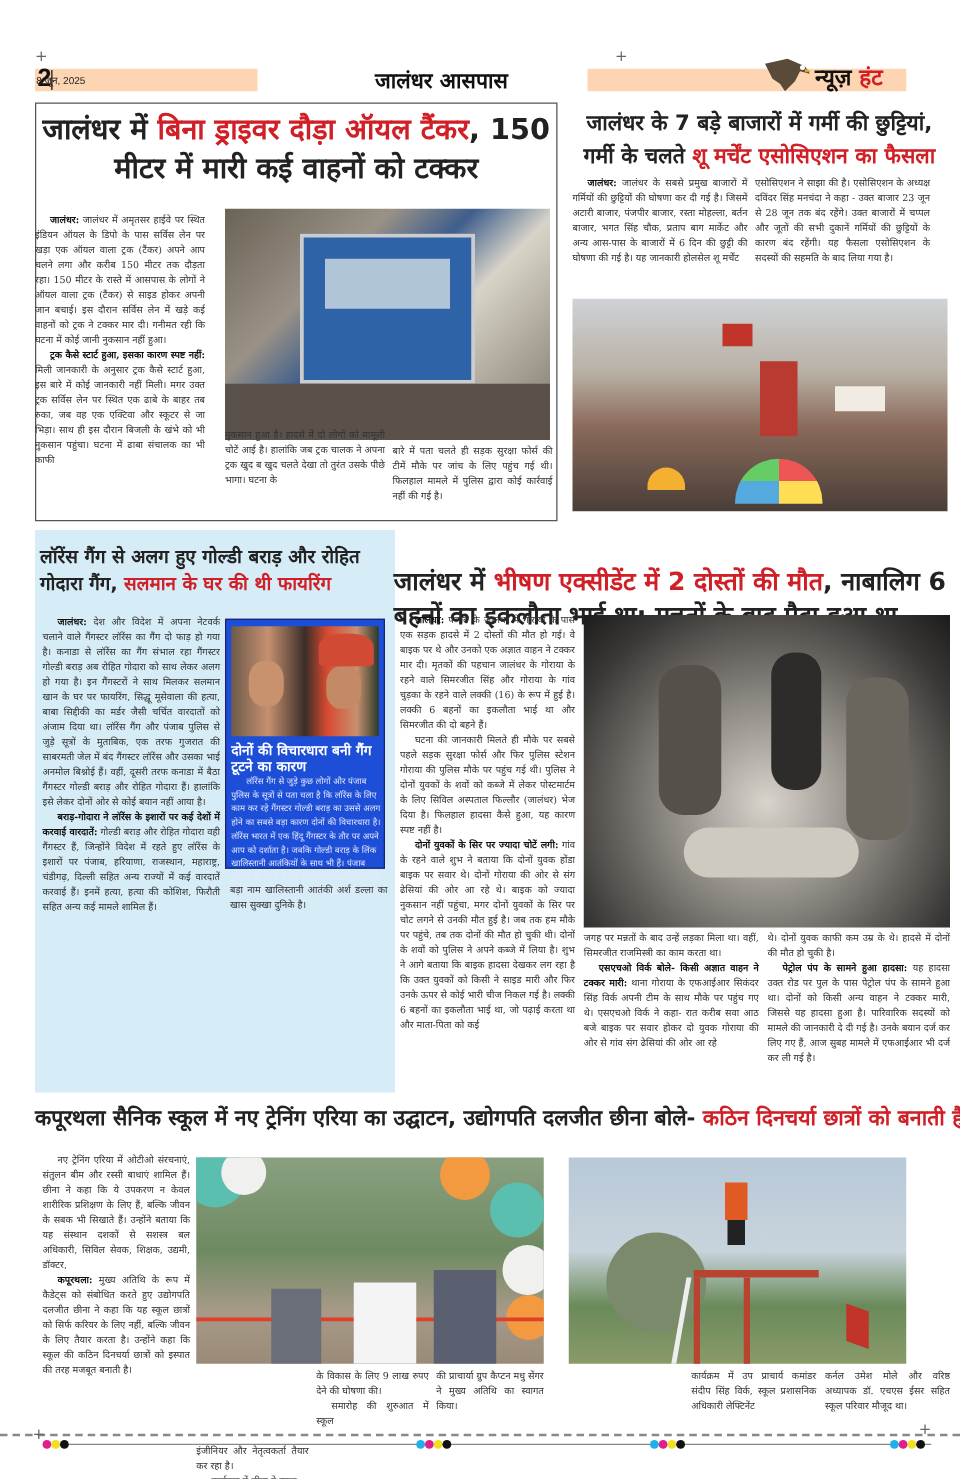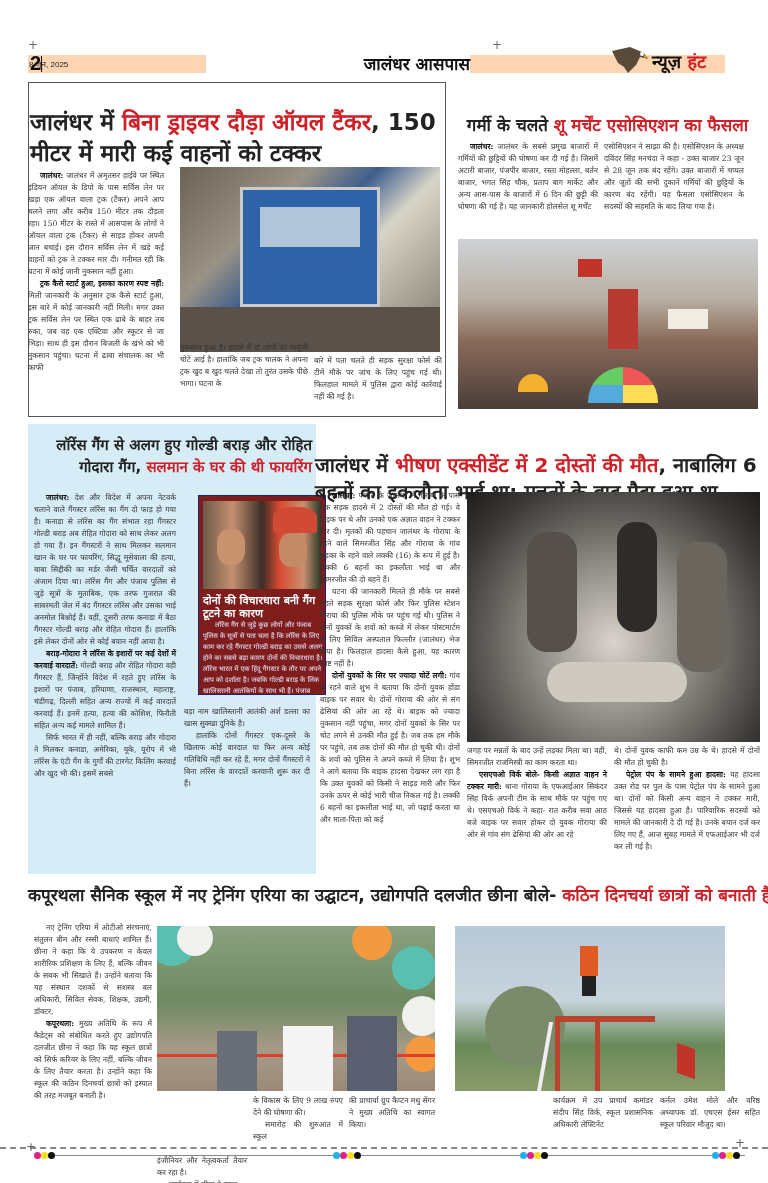--- a/index.html
+++ b/index.html
@@ -4,36 +4,36 @@
 <style>
 *{box-sizing:border-box;margin:0;padding:0}
 body{width:768px;height:1183px;background:#fff;position:relative;font-family:"DejaVu Serif",serif;color:#222;overflow:hidden}
 .abs{position:absolute}
 .crop{position:absolute;color:#666;font:12px "DejaVu Sans",sans-serif}
 .mast{position:absolute;left:28px;top:55px;width:463px;height:18px;background:#fdd5b3}
 .mast3{position:absolute;left:305px;top:55px;width:420px;height:18px;background:#fdd5b3}
 .pageno{position:absolute;left:30px;top:52px;font:bold 20px "Liberation Sans",sans-serif;color:#111}
 .pgsep{position:absolute;left:41px;top:56px;width:1px;height:16px;background:#111}
 .date{position:absolute;left:29px;top:58px;font:8px "Liberation Sans",sans-serif;color:#222}
-.section{position:absolute;left:300px;top:52px;width:170px;text-align:right;font:bold 17px "DejaVu Sans",sans-serif;color:#111;background:#fff}
+.section{position:absolute;left:300px;top:52px;width:170px;text-align:left;font:bold 17px "DejaVu Sans",sans-serif;color:#111;background:#fff}
 .logo{position:absolute;left:610px;top:45px;width:122px;height:30px}
 .logo-bird{position:absolute;left:0;top:0;width:40px;height:30px}
 .logo-text{position:absolute;left:42px;top:4px;font:bold 18px "DejaVu Sans",sans-serif;color:#111}
 .logo-text span{color:#d01f26}
 .box1{position:absolute;left:28px;top:82px;width:418px;height:335px;border:1px solid #555}
-.hl1{position:absolute;left:30px;top:107px;width:414px;text-align:left;font:bold 23px/31px "DejaVu Sans",sans-serif;color:#222}
+.hl1{position:absolute;left:30px;top:89px;width:414px;text-align:center;font:bold 23px/31px "DejaVu Sans",sans-serif;color:#222}
 .red{color:#d01f26}
 .body{font:7.6px/12px "DejaVu Serif",serif;color:#333;text-align:justify}
 .body b{color:#111}
 .indent{text-indent:12px}
 .photo{position:absolute;overflow:hidden}
 .hl2{position:absolute;left:455px;top:86px;width:305px;text-align:center;font:bold 17px/26px "DejaVu Sans",sans-serif;color:#222}
 .boxblue{position:absolute;left:28px;top:424px;width:288px;height:450px;background:#d6ecf7}
-.hl3{position:absolute;left:32px;top:434px;width:280px;text-align:right;font:bold 15px/22px "DejaVu Sans",sans-serif;color:#222}
-.navy{position:absolute;left:198px;top:495px;width:128px;height:200px;background:#7f1d1d;border:1px solid #1c2270}
+.hl3{position:absolute;left:32px;top:434px;width:280px;text-align:left;font:bold 15px/22px "DejaVu Sans",sans-serif;color:#222}
+.navy{position:absolute;left:180px;top:495px;width:128px;height:200px;background:#1d4ed8;border:1px solid #1c2270}
 .navy-h{position:absolute;left:4px;top:98px;width:120px;font:bold 11px/13px "DejaVu Sans",sans-serif;color:#fff}
 .navy-b{position:absolute;left:4px;top:124px;width:120px;font:6.8px/11px "DejaVu Sans",sans-serif;color:#e6e8ff;text-indent:12px}
 .hl4{position:absolute;left:315px;top:452px;width:450px;font:bold 20px/27px "DejaVu Sans",sans-serif;color:#222}
 .hl5{position:absolute;left:28px;top:883px;width:735px;font:bold 17px/24px "DejaVu Sans",sans-serif;color:#222;white-space:nowrap}
 .regline{position:absolute;left:0;top:1147px;width:768px;height:1px;border-top:2px dashed #888}
 .regline2{position:absolute;left:35px;top:1155px;width:710px;height:1px;background:#888}
 .dot{position:absolute;width:7px;height:7px;border-radius:50%}
 </style>
 </head>
 <body>
@@ -65,52 +65,50 @@
   <p class="indent"><b>ट्रक कैसे स्टार्ट हुआ, इसका कारण स्पष्ट नहीं:</b> <span>मिली जानकारी के अनुसार ट्रक कैसे स्टार्ट हुआ, इस बारे में कोई जानकारी नहीं मिली। मगर उक्त ट्रक सर्विस लेन पर स्थित एक ढाबे के बाहर तब रुका, जब वह एक एक्टिवा और स्कूटर से जा भिड़ा। साथ ही इस दौरान बिजली के खंभे को भी नुकसान पहुंचा। घटना में ढाबा संचालक का भी काफी</span></p>
 </div>
 <div class="photo" style="left:180px;top:167px;width:260px;height:185px;background:linear-gradient(135deg,#6b6256 0%,#9a9286 30%,#3f5e8c 45%,#d8d4c8 60%,#7d7468 100%)">
   <div class="abs" style="left:60px;top:20px;width:140px;height:120px;background:#2f63a8;border:3px solid #ccc"></div>
   <div class="abs" style="left:80px;top:40px;width:100px;height:40px;background:#b0c6d8"></div>
   <div class="abs" style="left:0;top:140px;width:260px;height:45px;background:#5a524a"></div>
 </div>
 <div class="abs body" style="left:180px;top:342px;width:128px">नुकसान हुआ है। हादसे में दो लोगों को मामूली चोटें आई है। हालांकि जब ट्रक चालक ने अपना ट्रक खुद ब खुद चलते देखा तो तुरंत उसके पीछे भागा। घटना के</div>
 <div class="abs body" style="left:314px;top:355px;width:128px">बारे में पता चलते ही सड़क सुरक्षा फोर्स की टीमें मौके पर जांच के लिए पहुंच गई थी। फिलहाल मामले में पुलिस द्वारा कोई कार्रवाई नहीं की गई है।</div>
 
-<div class="hl2"><br><span>गर्मी के चलते </span><span class="red">शू मर्चेंट एसोसिएशन का फैसला</span></div>
+<div class="hl2"><span>जालंधर के 7 बड़े बाजारों में गर्मी की छुट्टियां,</span><br><span>गर्मी के चलते </span><span class="red">शू मर्चेंट एसोसिएशन का फैसला</span></div>
 <div class="abs body" style="left:458px;top:141px;width:140px">
   <p class="indent"><b>जालंधर:</b> <span>जालंधर के सबसे प्रमुख बाजारों में गर्मियों की छुट्टियों की घोषणा कर दी गई है। जिसमें अटारी बाजार, पंजपीर बाजार, रस्ता मोहल्ला, बर्तन बाजार, भगत सिंह चौक, प्रताप बाग मार्केट और अन्य आस-पास के बाजारों में 6 दिन की छुट्टी की घोषणा की गई है। यह जानकारी होलसेल शू मर्चेंट</span></p>
 </div>
 <div class="abs body" style="left:604px;top:141px;width:140px">एसोसिएशन ने साझा की है। एसोसिएशन के अध्यक्ष दविंदर सिंह मनचंदा ने कहा - उक्त बाजार 23 जून से 28 जून तक बंद रहेंगे। उक्त बाजारों में चप्पल और जूतों की सभी दुकानें गर्मियों की छुट्टियों के कारण बंद रहेंगी। यह फैसला एसोसिएशन के सदस्यों की सहमति के बाद लिया गया है।</div>
 <div class="photo" style="left:458px;top:239px;width:300px;height:170px;background:linear-gradient(180deg,#cfd2d6 0%,#b8b0a4 35%,#8a6a5a 60%,#4a3e38 100%)">
   <div class="abs" style="left:120px;top:20px;width:24px;height:18px;background:#c0342a"></div>
   <div class="abs" style="left:150px;top:50px;width:30px;height:60px;background:#b83a30"></div>
   <div class="abs" style="left:210px;top:70px;width:40px;height:20px;background:#f0ece4"></div>
   <div class="abs" style="left:130px;top:128px;width:70px;height:36px;border-radius:35px 35px 0 0;background:conic-gradient(#e55 0 25%,#fd5 0 50%,#5ad 0 75%,#6c6 0)"></div>
   <div class="abs" style="left:60px;top:135px;width:30px;height:18px;border-radius:15px 15px 0 0;background:#f4b030"></div>
 </div>
 
 <div class="boxblue"></div>
 <div class="hl3"><span>लॉरेंस गैंग से अलग हुए गोल्डी बराड़ और रोहित गोदारा गैंग, </span><span class="red">सलमान के घर की थी फायरिंग</span></div>
 <div class="abs body" style="left:34px;top:492px;width:142px">
   <p class="indent"><b>जालंधर:</b> <span>देश और विदेश में अपना नेटवर्क चलाने वाले गैंगस्टर लॉरेंस का गैंग दो फाड़ हो गया है। कनाडा से लॉरेंस का गैंग संभाल रहा गैंगस्टर गोल्डी बराड़ अब रोहित गोदारा को साथ लेकर अलग हो गया है। इन गैंगस्टरों ने साथ मिलकर सलमान खान के घर पर फायरिंग, सिद्धू मूसेवाला की हत्या, बाबा सिद्दीकी का मर्डर जैसी चर्चित वारदातों को अंजाम दिया था। लॉरेंस गैंग और पंजाब पुलिस से जुड़े सूत्रों के मुताबिक, एक तरफ गुजरात की साबरमती जेल में बंद गैंगस्टर लॉरेंस और उसका भाई अनमोल बिश्नोई हैं। वहीं, दूसरी तरफ कनाडा में बैठा गैंगस्टर गोल्डी बराड़ और रोहित गोदारा हैं। हालांकि इसे लेकर दोनों ओर से कोई बयान नहीं आया है।</span></p>
   <p class="indent"><b>बराड़-गोदारा ने लॉरेंस के इशारों पर कई देशों में करवाई वारदातें:</b> <span>गोल्डी बराड़ और रोहित गोदारा वही गैंगस्टर हैं, जिन्होंने विदेश में रहते हुए लॉरेंस के इशारों पर पंजाब, हरियाणा, राजस्थान, महाराष्ट्र, चंडीगढ़, दिल्ली सहित अन्य राज्यों में कई वारदातें करवाई हैं। इनमें हत्या, हत्या की कोशिश, फिरौती सहित अन्य कई मामले शामिल हैं।</span></p>
-  <p class="indent">सिर्फ भारत में ही नहीं, बल्कि बराड़ और गोदारा ने मिलकर कनाडा, अमेरिका, यूके, यूरोप में भी लॉरेंस के एंटी गैंग के गुर्गों की टारगेट किलिंग करवाई और खुद भी की। इसमें सबसे</p>
 </div>
 <div class="navy">
   <div class="photo" style="left:4px;top:5px;width:118px;height:88px;background:linear-gradient(90deg,#6e5a4a 0%,#c59070 25%,#3a2e28 50%,#d84a30 65%,#c99070 85%,#2a3a2a 100%)">
     <div class="abs" style="left:14px;top:28px;width:28px;height:36px;border-radius:40%;background:#c9926e"></div>
     <div class="abs" style="left:76px;top:32px;width:28px;height:34px;border-radius:40%;background:#c48a66"></div>
     <div class="abs" style="left:70px;top:6px;width:44px;height:26px;border-radius:40% 40% 10% 10%;background:#d04a34"></div>
   </div>
   <div class="navy-h">दोनों की विचारधारा बनी गैंग टूटने का कारण</div>
   <div class="navy-b">लॉरेंस गैंग से जुड़े कुछ लोगों और पंजाब पुलिस के सूत्रों से पता चला है कि लॉरेंस के लिए काम कर रहे गैंगस्टर गोल्डी बराड़ का उससे अलग होने का सबसे बड़ा कारण दोनों की विचारधारा है। लॉरेंस भारत में एक हिंदू गैंगस्टर के तौर पर अपने आप को दर्शाता है। जबकि गोल्डी बराड़ के लिंक खालिस्तानी आतंकियों के साथ भी हैं। पंजाब पुलिस की जांच में कई बार सामने आ चुका है कि गोल्डी बराड़ खालिस्तानी आतंकियों के टच में है।</div>
 </div>
 <div class="abs body" style="left:184px;top:706px;width:126px">
   <p>बड़ा नाम खालिस्तानी आतंकी अर्श डल्ला का खास सुक्खा दुनिके है।</p>
-  <p class="indent">हालांकि दोनों गैंगस्टर एक-दूसरे के खिलाफ कोई वारदात या फिर अन्य कोई गतिविधि नहीं कर रहे हैं, मगर दोनों गैंगस्टरों ने बिना लॉरेंस के वारदातें करवानी शुरू कर दी हैं।</p>
 </div>
 
 <div class="hl4"><span>जालंधर में </span><span class="red">भीषण एक्सीडेंट में 2 दोस्तों की मौत</span><span>, नाबालिग 6 बहनों का इकलौता भाई था; मन्नतों के बाद पैदा हुआ था</span></div>
 <div class="abs body" style="left:320px;top:490px;width:140px">
   <p class="indent"><b>जालंधर:</b> <span>पंजाब के जालंधर में गोराया के पास एक सड़क हादसे में 2 दोस्तों की मौत हो गई। वे बाइक पर थे और उनको एक अज्ञात वाहन ने टक्कर मार दी। मृतकों की पहचान जालंधर के गोराया के रहने वाले सिमरजीत सिंह और गोराया के गांव चुड़का के रहने वाले लक्की (16) के रूप में हुई है। लक्की 6 बहनों का इकलौता भाई था और सिमरजीत की दो बहने हैं।</span></p>
   <p class="indent">घटना की जानकारी मिलते ही मौके पर सबसे पहले सड़क सुरक्षा फोर्स और फिर पुलिस स्टेशन गोराया की पुलिस मौके पर पहुंच गई थी। पुलिस ने दोनों युवकों के शवों को कब्जे में लेकर पोस्टमार्टम के लिए सिविल अस्पताल फिल्लौर (जालंधर) भेज दिया है। फिलहाल हादसा कैसे हुआ, यह कारण स्पष्ट नहीं है।</p>
   <p class="indent"><b>दोनों युवकों के सिर पर ज्यादा चोटें लगी:</b> <span>गांव के रहने वाले शुभ ने बताया कि दोनों युवक होंडा बाइक पर सवार थे। दोनों गोराया की ओर से संग ढेसियां की ओर आ रहे थे। बाइक को ज्यादा नुकसान नहीं पहुंचा, मगर दोनों युवकों के सिर पर चोट लगने से उनकी मौत हुई है। जब तक हम मौके पर पहुंचे, तब तक दोनों की मौत हो चुकी थी। दोनों के शवों को पुलिस ने अपने कब्जे में लिया है। शुभ ने आगे बताया कि बाइक हादसा देखकर लग रहा है कि उक्त युवकों को किसी ने साइड मारी और फिर उनके ऊपर से कोई भारी चीज निकल गई है। लक्की 6 बहनों का इकलौता भाई था, जो पढ़ाई करता था और माता-पिता को कई</span></p>
 </div>
 <div class="photo" style="left:467px;top:492px;width:293px;height:250px;background:radial-gradient(ellipse at 50% 60%,#d8d4cc 0%,#8a8680 40%,#3a3836 80%,#1e1c1a 100%)">
   <div class="abs" style="left:60px;top:40px;width:50px;height:120px;background:#55504a;border-radius:20px"></div>

